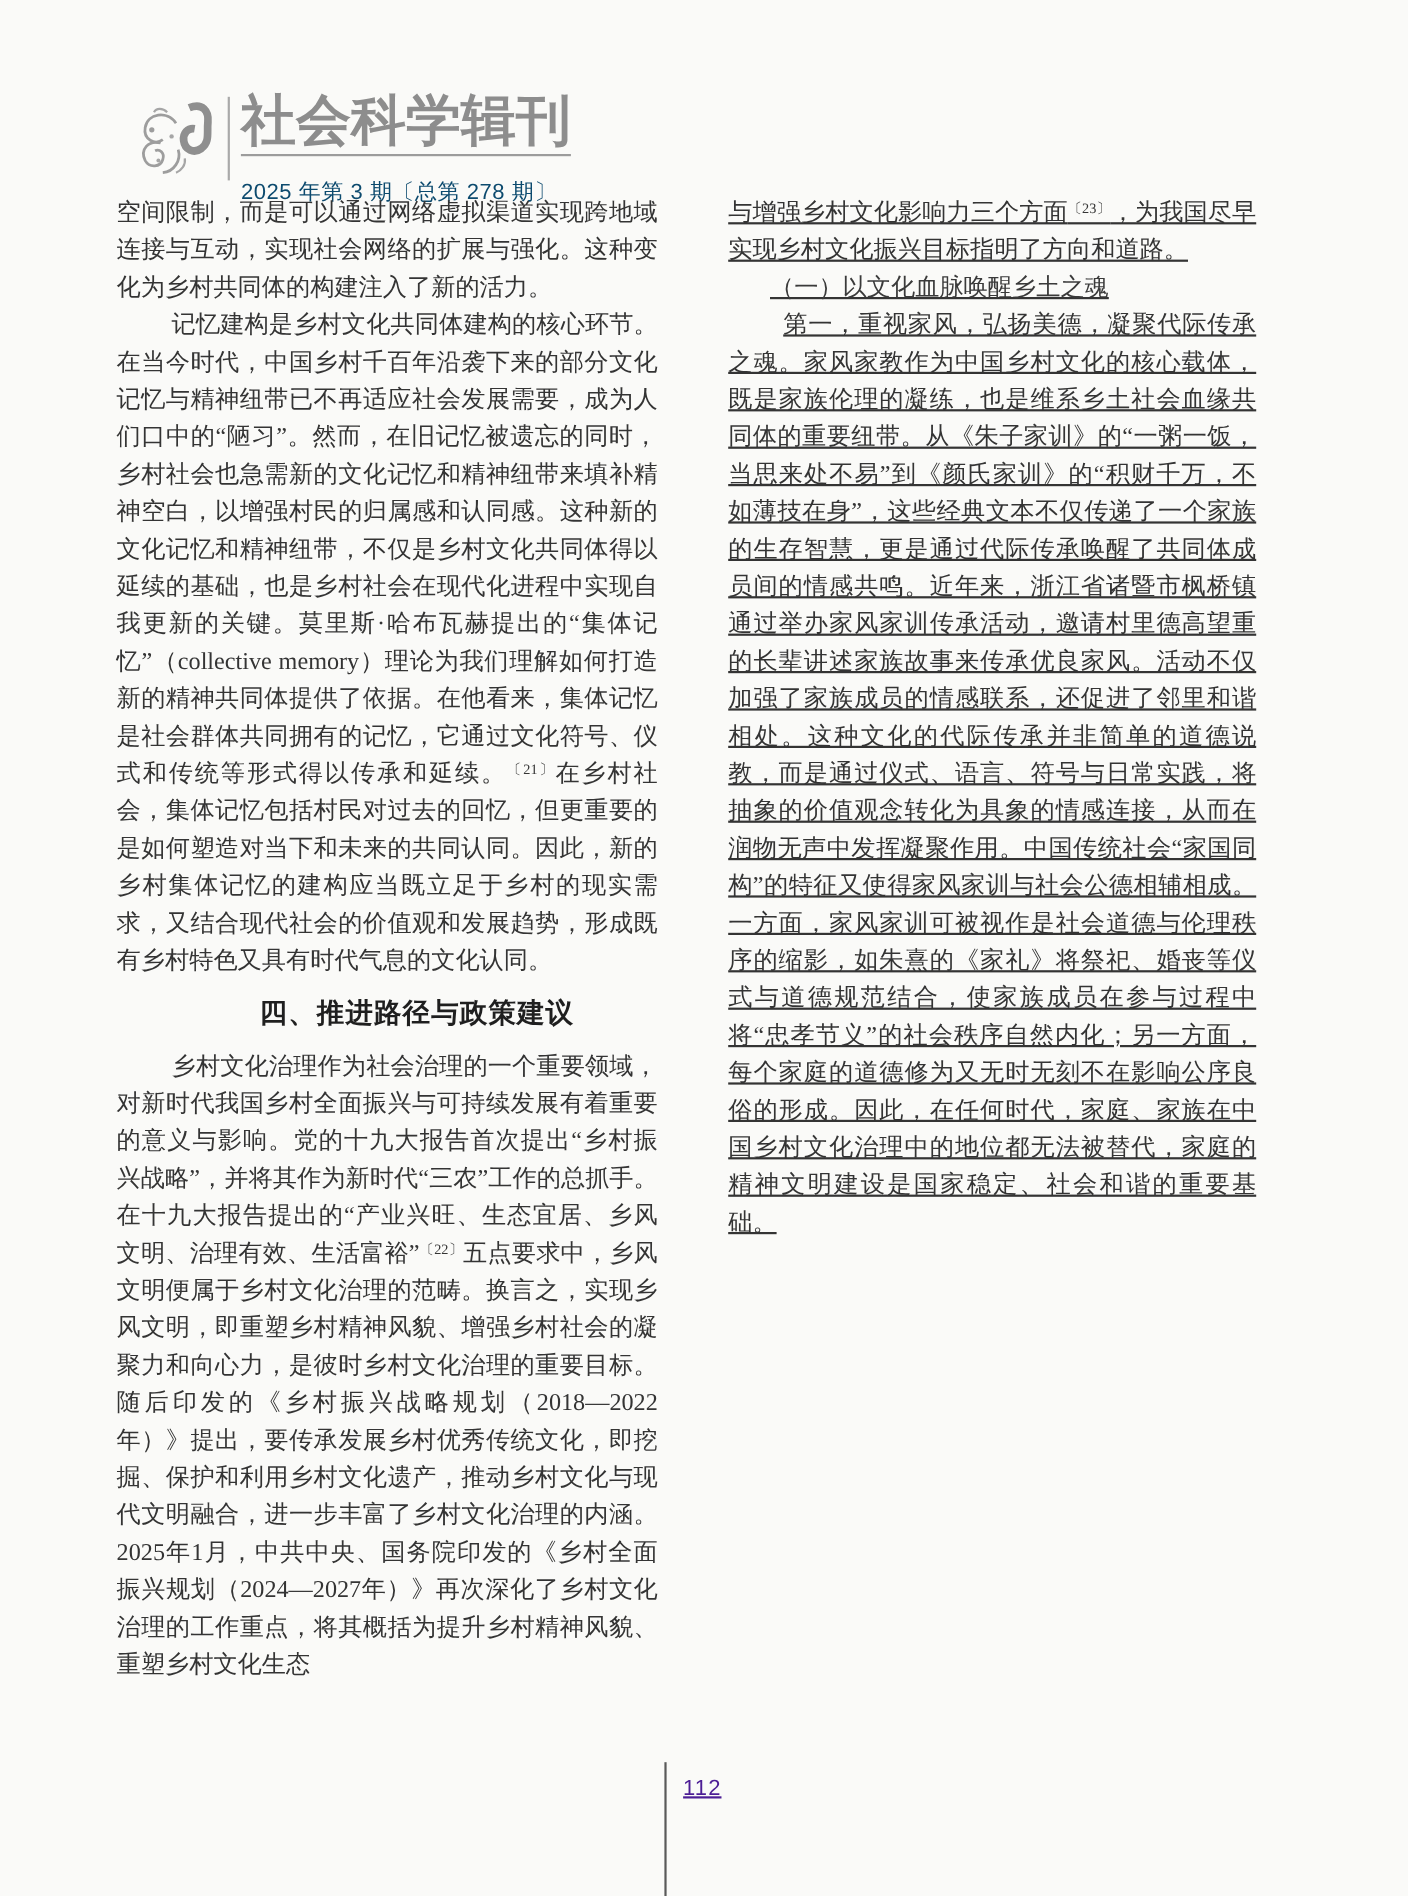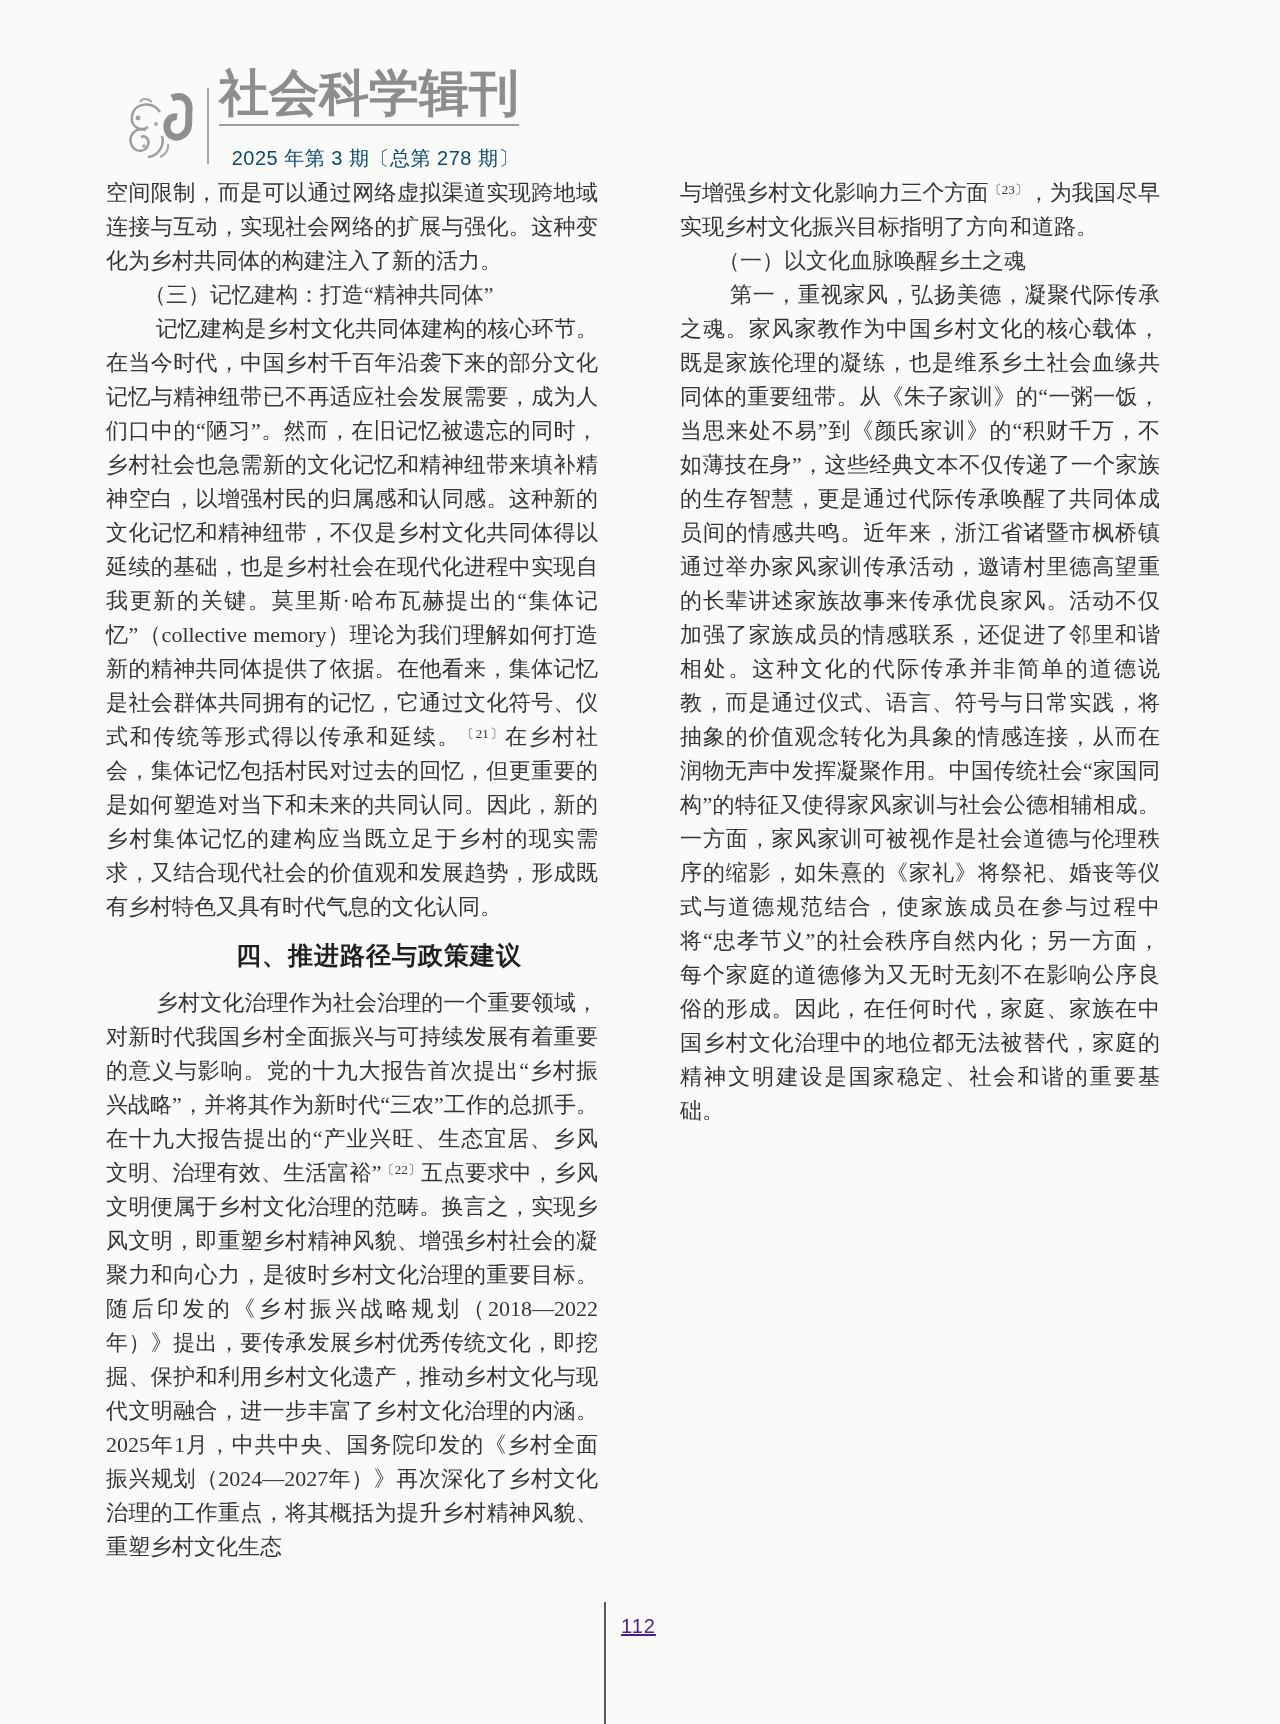--- a/index.html
+++ b/index.html
@@ -8,35 +8,35 @@
     position:relative;
     background:#fafaf8;
     font-family:"Liberation Serif","DejaVu Serif",serif;
     color:#343434;
     overflow:hidden;
   }
   
   .masthead { position:absolute; left:0; top:0; width:1280px; height:176px; }
   .logo-wrap { position:absolute; left:116px; top:86px; width:80px; height:76px; }
   .head-divider { position:absolute; left:207px; top:88px; width:2px; height:76px; background:#a9a9a9; }
-  .head-text { position:absolute; left:219px; top:64px; width:300px;text-align:right; }
+  .head-text { position:absolute; left:219px; top:80px; width:300px; }
   .journal-title {
     font-weight:bold; font-size:50px; line-height:58px;
     color:#8d8d8d; letter-spacing:0px; white-space:nowrap;
     font-family:"Liberation Serif","DejaVu Serif",serif;
   }
   .issue-line {
     border-top:2px solid #9c9c9c; margin-top:2px; padding-top:19px;
     font-family:"Liberation Sans","DejaVu Sans",sans-serif;
     font-size:20px; color:#0c4a6e; letter-spacing:0.5px; white-space:nowrap;
   }
   
   .col { position:absolute; top:176px; text-align:justify; }
   .col-left  { left:106px; width:492px; }
-  .col-right { left:680px; width:480px; }
+  .col-right { left:662px; width:480px;text-decoration:underline; }
   .col p { font-size:22px; line-height:34px; }
   p.indent { text-indent:50px; }
   p.subhead { text-indent:38px; color:#3a3a3a; }
   .section-heading {
     font-family:"Liberation Sans","DejaVu Sans",sans-serif;
     font-weight:700; font-size:25px; line-height:34px;
     color:#1f1f1f; letter-spacing:1px;
     margin:14px 0 14px 0; padding-left:54px; text-align:center;
   }
   sup.fn {
@@ -69,21 +69,20 @@
   </div>
   <div class="head-divider"></div>
   <div class="head-text">
     <div class="journal-title">社会科学辑刊</div>
     <div class="issue-line">2025 年第 3 期〔总第 278 期〕</div>
   </div>
 </div>
 
 <div class="col col-left">
   <p>空间限制，而是可以通过网络虚拟渠道实现跨地域连接与互动，实现社会网络的扩展与强化。这种变化为乡村共同体的构建注入了新的活力。</p>
-  <p class="subhead">（三）记忆建构：打造“精神共同体”</p>
   <p class="indent"><span>记忆建构是乡村文化共同体建构的核心环节。在当今时代，中国乡村千百年沿袭下来的部分文化记忆与精神纽带已不再适应社会发展需要，成为人们口中的“陋习”。然而，在旧记忆被遗忘的同时，乡村社会也急需新的文化记忆和精神纽带来填补精神空白，以增强村民的归属感和认同感。这种新的文化记忆和精神纽带，不仅是乡村文化共同体得以延续的基础，也是乡村社会在现代化进程中实现自我更新的关键。莫里斯·哈布瓦赫提出的“集体记忆”（collective memory）理论为我们理解如何打造新的精神共同体提供了依据。在他看来，集体记忆是社会群体共同拥有的记忆，它通过文化符号、仪式和传统等形式得以传承和延续。</span><sup class="fn">〔21〕</sup><span>在乡村社会，集体记忆包括村民对过去的回忆，但更重要的是如何塑造对当下和未来的共同认同。因此，新的乡村集体记忆的建构应当既立足于乡村的现实需求，又结合现代社会的价值观和发展趋势，形成既有乡村特色又具有时代气息的文化认同。</span></p>
   <h2 class="section-heading">四、推进路径与政策建议</h2>
   <p class="indent"><span>乡村文化治理作为社会治理的一个重要领域，对新时代我国乡村全面振兴与可持续发展有着重要的意义与影响。党的十九大报告首次提出“乡村振兴战略”，并将其作为新时代“三农”工作的总抓手。在十九大报告提出的“产业兴旺、生态宜居、乡风文明、治理有效、生活富裕”</span><sup class="fn">〔22〕</sup><span>五点要求中，乡风文明便属于乡村文化治理的范畴。换言之，实现乡风文明，即重塑乡村精神风貌、增强乡村社会的凝聚力和向心力，是彼时乡村文化治理的重要目标。随后印发的《乡村振兴战略规划（2018—2022年）》提出，要传承发展乡村优秀传统文化，即挖掘、保护和利用乡村文化遗产，推动乡村文化与现代文明融合，进一步丰富了乡村文化治理的内涵。2025年1月，中共中央、国务院印发的《乡村全面振兴规划（2024—2027年）》再次深化了乡村文化治理的工作重点，将其概括为提升乡村精神风貌、重塑乡村文化生态</span></p>
 </div>
 
 <div class="col col-right">
   <p><span>与增强乡村文化影响力三个方面</span><sup class="fn">〔23〕</sup><span>，为我国尽早实现乡村文化振兴目标指明了方向和道路。</span></p>
   <p class="subhead">（一）以文化血脉唤醒乡土之魂</p>
   <p class="indent">第一，重视家风，弘扬美德，凝聚代际传承之魂。家风家教作为中国乡村文化的核心载体，既是家族伦理的凝练，也是维系乡土社会血缘共同体的重要纽带。从《朱子家训》的“一粥一饭，当思来处不易”到《颜氏家训》的“积财千万，不如薄技在身”，这些经典文本不仅传递了一个家族的生存智慧，更是通过代际传承唤醒了共同体成员间的情感共鸣。近年来，浙江省诸暨市枫桥镇通过举办家风家训传承活动，邀请村里德高望重的长辈讲述家族故事来传承优良家风。活动不仅加强了家族成员的情感联系，还促进了邻里和谐相处。这种文化的代际传承并非简单的道德说教，而是通过仪式、语言、符号与日常实践，将抽象的价值观念转化为具象的情感连接，从而在润物无声中发挥凝聚作用。中国传统社会“家国同构”的特征又使得家风家训与社会公德相辅相成。一方面，家风家训可被视作是社会道德与伦理秩序的缩影，如朱熹的《家礼》将祭祀、婚丧等仪式与道德规范结合，使家族成员在参与过程中将“忠孝节义”的社会秩序自然内化；另一方面，每个家庭的道德修为又无时无刻不在影响公序良俗的形成。因此，在任何时代，家庭、家族在中国乡村文化治理中的地位都无法被替代，家庭的精神文明建设是国家稳定、社会和谐的重要基础。</p>
 </div>

